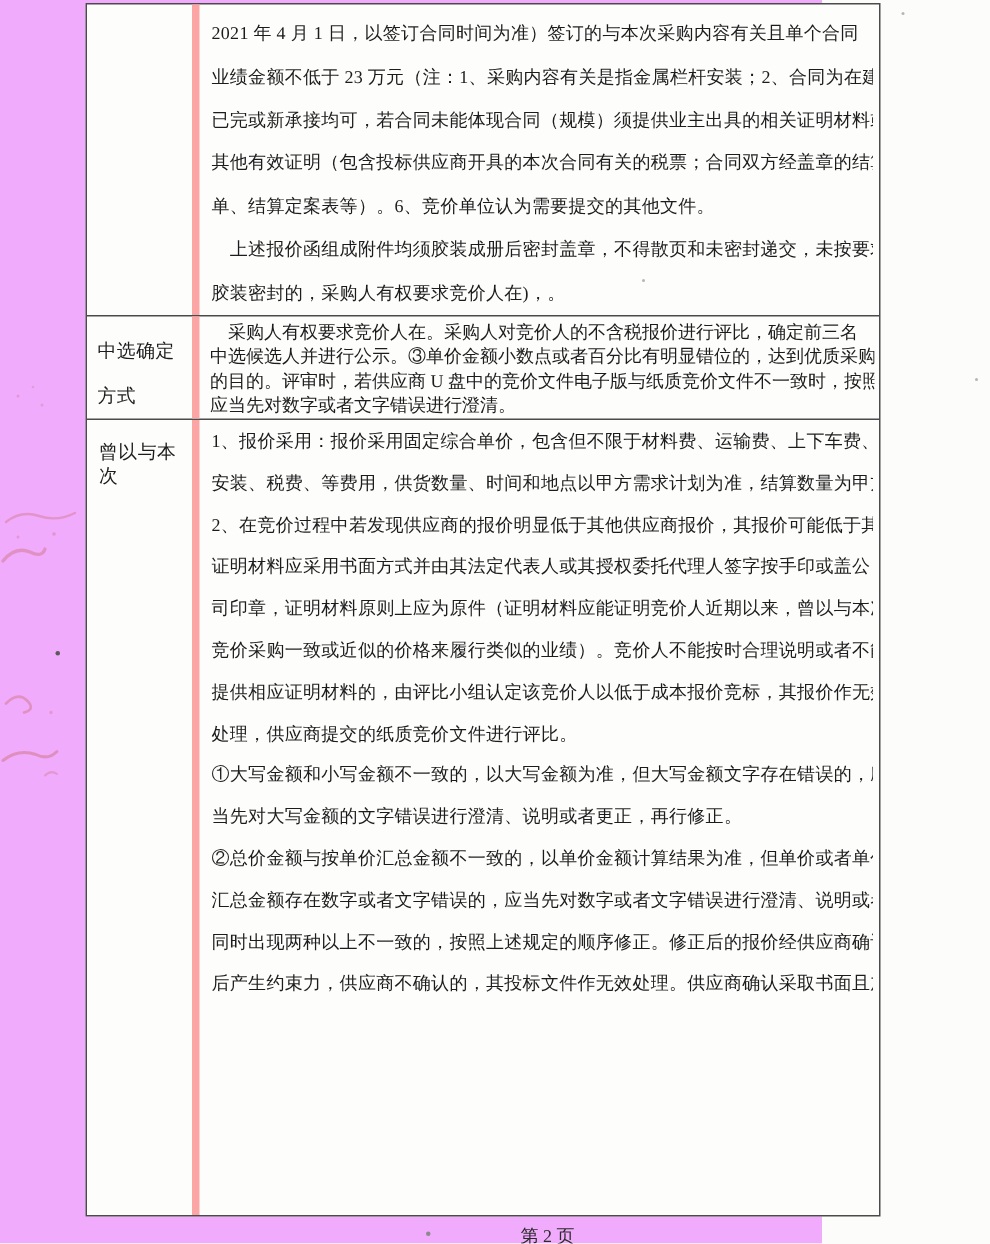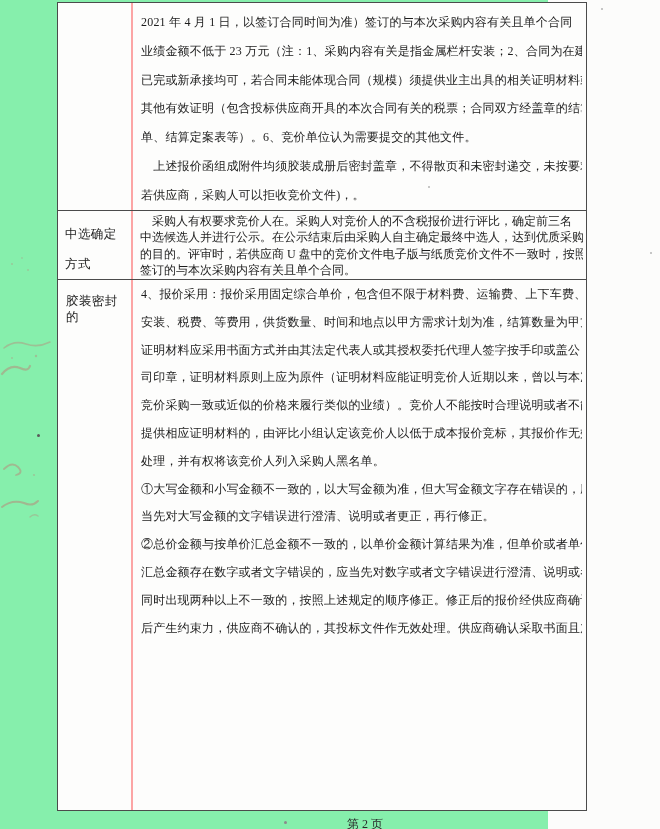--- a/index.html
+++ b/index.html
@@ -2,30 +2,30 @@
 <html><head>
 <meta charset="utf-8">
 <style>
   html,body{margin:0;padding:0;}
   body{
     width:660px;height:829px;overflow:hidden;position:relative;
     background:#fcfcfb;
     font-family:"Liberation Serif","DejaVu Serif",serif;
     color:#1c1c1c;
   }
-  .page{position:absolute;left:0;top:0;width:548px;height:829px;background:#86efac;}
+  .page{position:absolute;left:0;top:0;width:548px;height:829px;background:#f0abfc;}
   .doc-table{
     position:absolute;left:57px;top:2px;width:528px;height:807px;
     border:1px solid #4b4b4b;background:#fdfdfc;
   }
   .row{display:flex;box-sizing:border-box;}
   .row-divider{border-bottom:1px solid #4b4b4b;}
   .label-cell{
     width:75px;min-width:75px;box-sizing:border-box;
-    border-right:2px solid #fca5a5;
+    border-right:5px solid #fca5a5;
     word-break:break-all;white-space:normal;
   }
   .content-cell{flex:1;box-sizing:border-box;overflow:hidden;}
   .line{white-space:pre;overflow:hidden;}
   
   .row1{height:208px;}
   .row1 .content-cell{padding:5px 4px 0 8px;}
   .row1 .line{font-size:12px;line-height:28.8px;letter-spacing:0.2px;}
   
   .row2{height:69px;}
@@ -57,46 +57,47 @@
     <div class="row row1 row-divider">
       <div class="label-cell"></div>
       <div class="content-cell">
 
       <div class="line" style="">2021 年 4 月 1 日，以签订合同时间为准）签订的与本次采购内容有关且单个合同</div>
           <div class="line" style="">业绩金额不低于 23 万元（注：1、采购内容有关是指金属栏杆安装；2、合同为在建、</div>
           <div class="line" style="">已完或新承接均可，若合同未能体现合同（规模）须提供业主出具的相关证明材料或</div>
           <div class="line" style="">其他有效证明（包含投标供应商开具的本次合同有关的税票；合同双方经盖章的结算</div>
           <div class="line" style="">单、结算定案表等）。6、竞价单位认为需要提交的其他文件。</div>
           <div class="line" style="">　上述报价函组成附件均须胶装成册后密封盖章，不得散页和未密封递交，未按要求</div>
-          <div class="line" style="">若供应商，采购人可以拒收竞价文件)，。</div>
+          <div class="line" style="">胶装密封的，采购人有权要求竞价人在)，。</div>
         </div>
     </div>
 
     <div class="row row2 row-divider">
       <div class="label-cell">中选确定方式</div>
       <div class="content-cell">
 
       <div class="line" style="">　采购人有权要求竞价人在。采购人对竞价人的不含税报价进行评比，确定前三名</div>
-          <div class="line" style="">中选候选人并进行公示。在公示结束后由采购人自主确定最终中选人，达到优质采购</div>
+          <div class="line" style="">中选候选人并进行公示。③单价金额小数点或者百分比有明显错位的，达到优质采购</div>
           <div class="line" style="">的目的。评审时，若供应商 U 盘中的竞价文件电子版与纸质竞价文件不一致时，按照</div>
-          <div class="line" style="">签订的与本次采购内容有关且单个合同。</div>
+          <div class="line" style="">应当先对数字或者文字错误进行澄清。</div>
         </div>
     </div>
 
     <div class="row row3">
-      <div class="label-cell">胶装密封的</div>
+      <div class="label-cell">曾以与本次</div>
       <div class="content-cell">
 
-      <div class="line" style="">4、报价采用：报价采用固定综合单价，包含但不限于材料费、运输费、上下车费、</div>
+      <div class="line" style="">1、报价采用：报价采用固定综合单价，包含但不限于材料费、运输费、上下车费、</div>
           <div class="line" style="">安装、税费、等费用，供货数量、时间和地点以甲方需求计划为准，结算数量为甲方</div>
+          <div class="line" style="">2、在竞价过程中若发现供应商的报价明显低于其他供应商报价，其报价可能低于其</div>
           <div class="line" style="">证明材料应采用书面方式并由其法定代表人或其授权委托代理人签字按手印或盖公</div>
           <div class="line" style="">司印章，证明材料原则上应为原件（证明材料应能证明竞价人近期以来，曾以与本次</div>
           <div class="line" style="">竞价采购一致或近似的价格来履行类似的业绩）。竞价人不能按时合理说明或者不能</div>
           <div class="line" style="">提供相应证明材料的，由评比小组认定该竞价人以低于成本报价竞标，其报价作无效</div>
-          <div class="line" style="">处理，并有权将该竞价人列入采购人黑名单。</div>
+          <div class="line" style="">处理，供应商提交的纸质竞价文件进行评比。</div>
           <div class="line" style="">①大写金额和小写金额不一致的，以大写金额为准，但大写金额文字存在错误的，应</div>
           <div class="line" style="">当先对大写金额的文字错误进行澄清、说明或者更正，再行修正。</div>
           <div class="line" style="">②总价金额与按单价汇总金额不一致的，以单价金额计算结果为准，但单价或者单价</div>
           <div class="line" style="">汇总金额存在数字或者文字错误的，应当先对数字或者文字错误进行澄清、说明或者</div>
           <div class="line" style="">同时出现两种以上不一致的，按照上述规定的顺序修正。修正后的报价经供应商确认</div>
           <div class="line" style="">后产生约束力，供应商不确认的，其投标文件作无效处理。供应商确认采取书面且加</div>
         </div>
     </div>
 
   </div>

